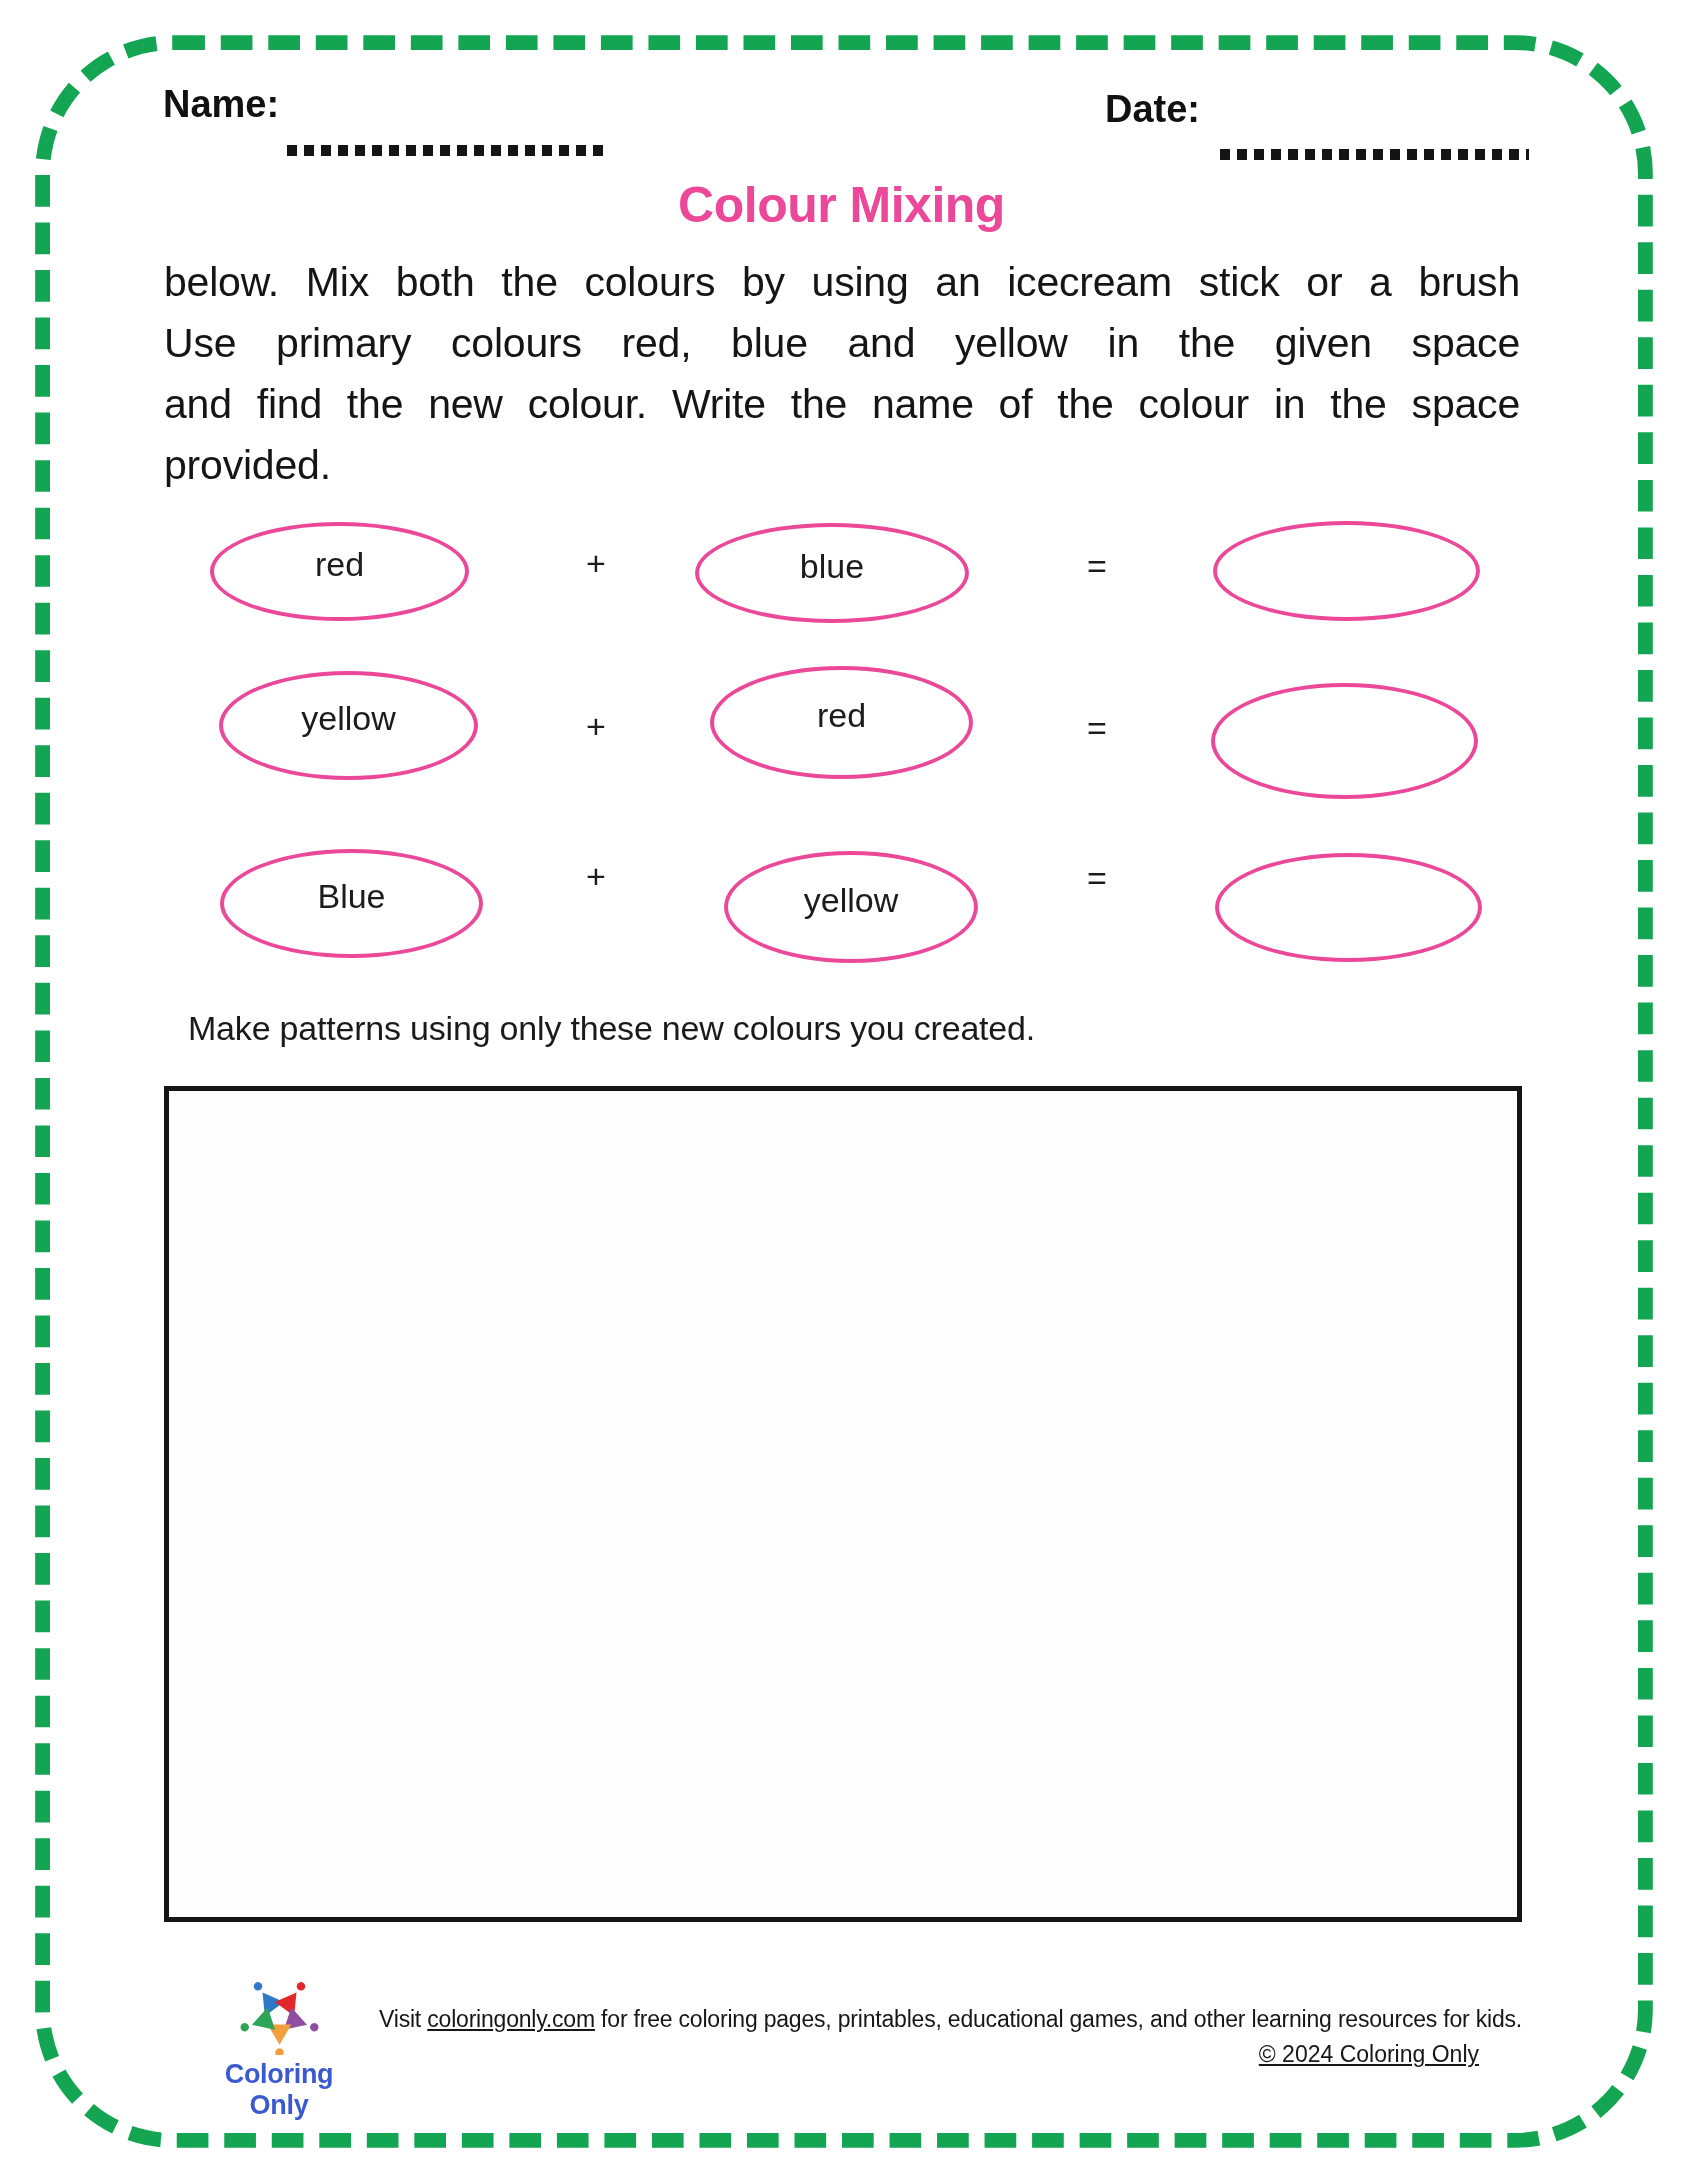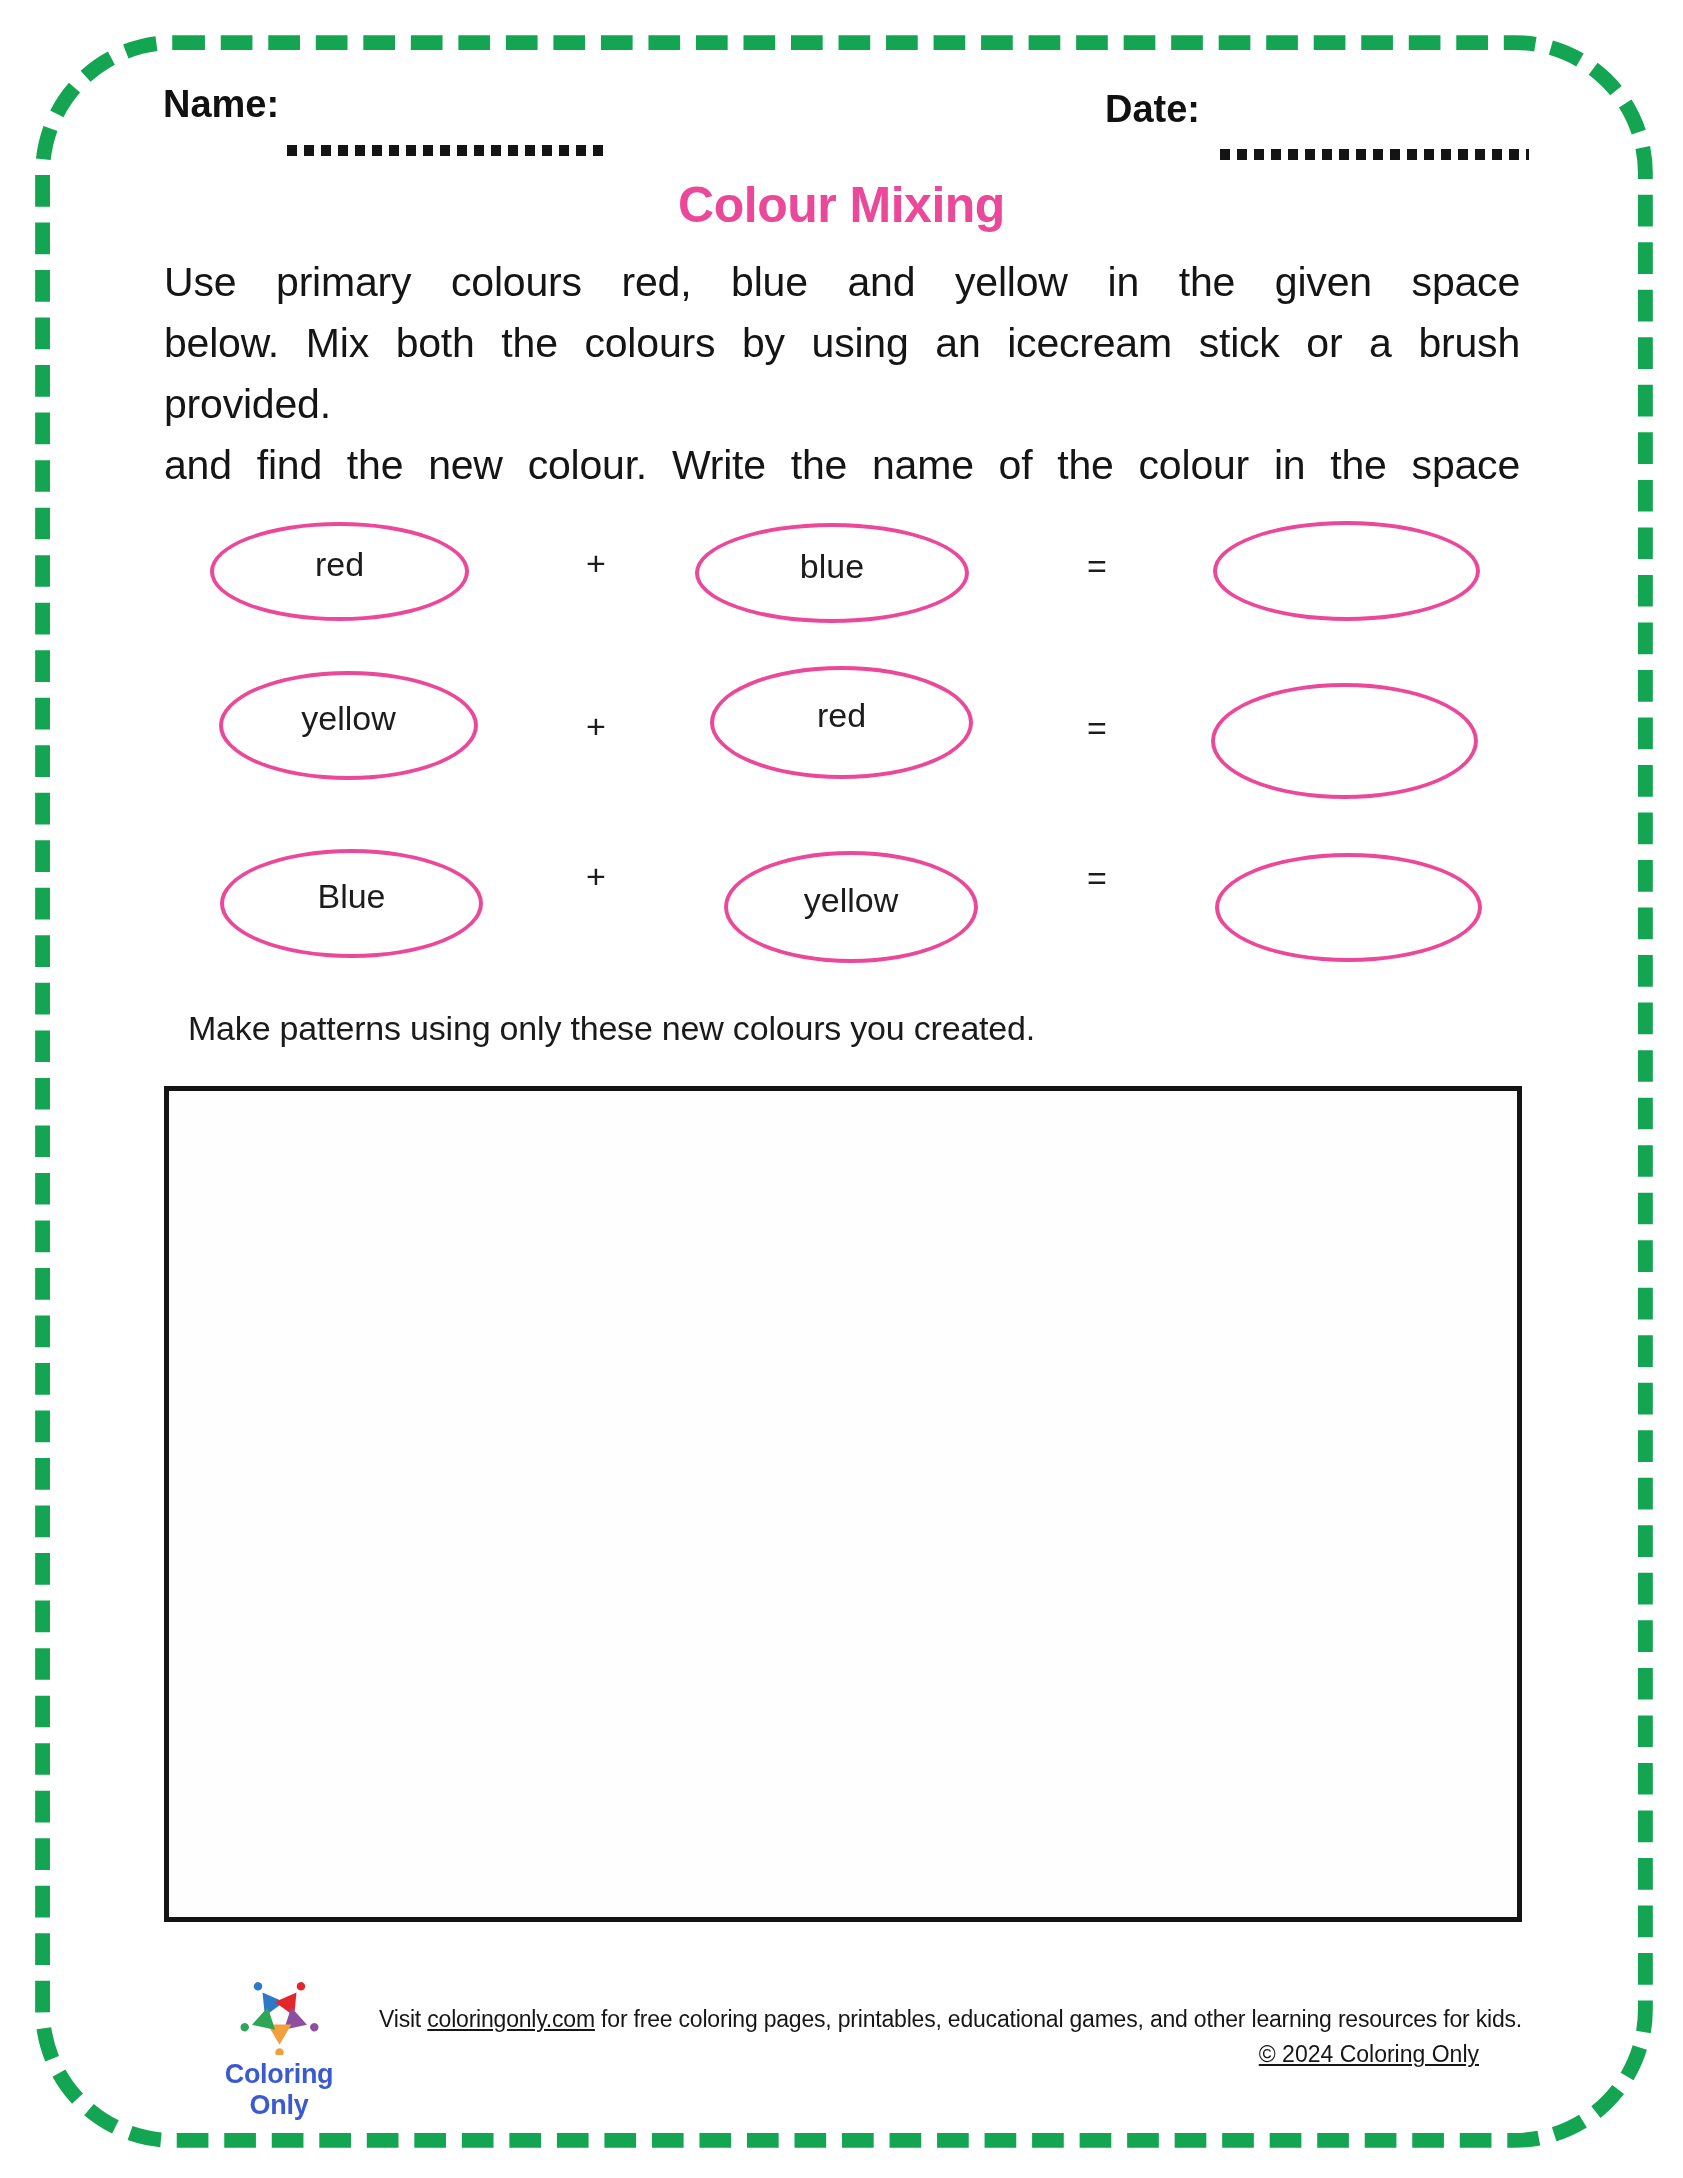--- a/index.html
+++ b/index.html
@@ -59,24 +59,24 @@
 
   <div class="hdr-label" style="left:163px;top:83px">Name:</div>
   <div class="dotline" style="left:287px;top:145px;width:321px"></div>
 
   <div class="hdr-label" style="left:1105px;top:88px">Date:</div>
   <div class="dotline" style="left:1220px;top:149px;width:309px"></div>
 
   <div class="title">Colour Mixing</div>
 
   <div class="para">
+    <div class="pline">below. Mix both the colours by using an icecream stick or a brush</div>
     <div class="pline">Use primary colours red, blue and yellow in the given space</div>
-    <div class="pline">below. Mix both the colours by using an icecream stick or a brush</div>
+    <div class="pline">and find the new colour. Write the name of the colour in the space</div>
     <div class="pline last">provided.</div>
-    <div class="pline">and find the new colour. Write the name of the colour in the space</div>
   </div>
 
   <div class="oval" style="left:210px;top:522px;width:259px;height:99px">
     <span>red</span>
   </div>
   <div class="op" style="left:586px;top:546px">+</div>
   <div class="oval" style="left:695px;top:523px;width:274px;height:100px">
     <span>blue</span>
   </div>
   <div class="op" style="left:1087px;top:549px">=</div>

